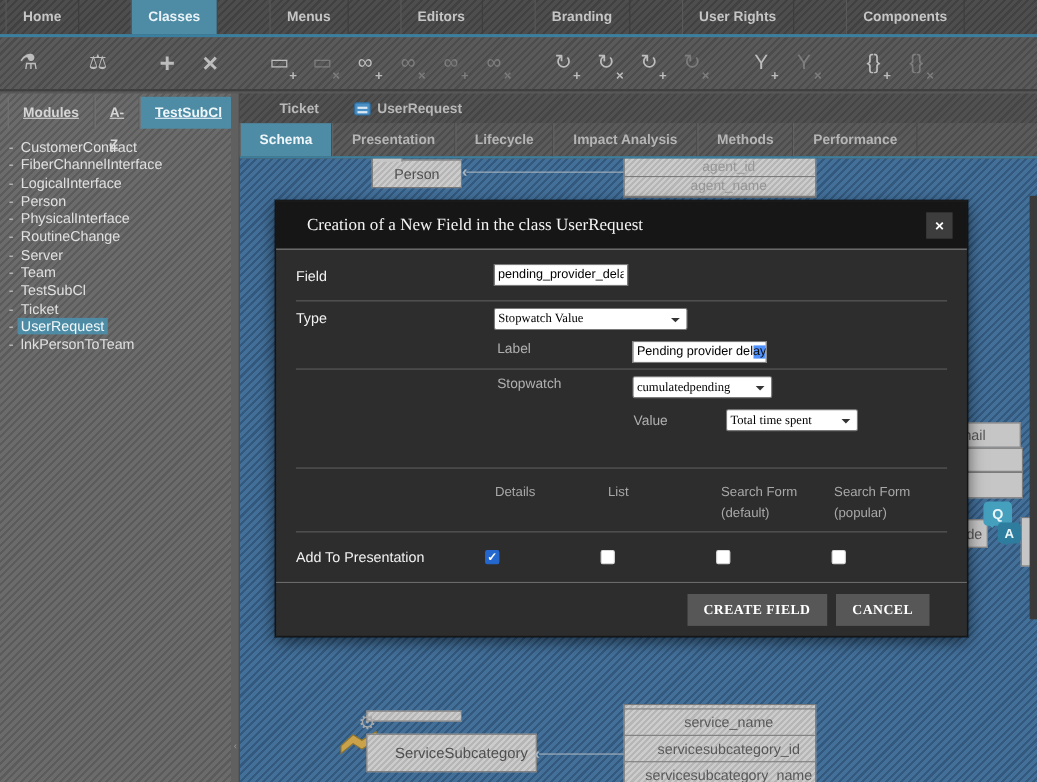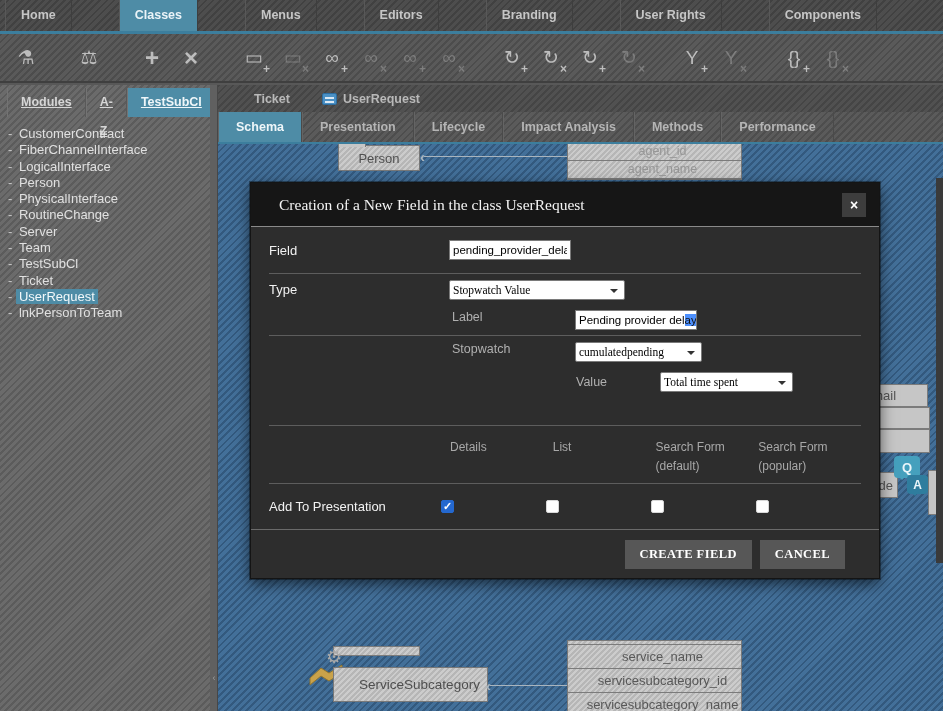--- a/index.html
+++ b/index.html
@@ -113,21 +113,21 @@
   .ind1 { width:123px; font-size:12.5px; margin-left:3px; }
   .ind1-wrap { margin-left:180px; display:flex; }
   .ind2-wrap { margin-left:307px; display:flex; align-items:center; }
   .ind2 { width:84px; font-size:12.5px; }
 
   .textinput, .textbox { width:122px; height:20px; background:#fff; border:1px solid #7a7a7a; font-family:"Liberation Sans", sans-serif; font-size:11.5px; color:#000; padding:1px 3px; white-space:nowrap; overflow:hidden; }
   .textbox { display:flex; align-items:center; }
   .textbox .sel { background:#4d90fe; color:#101010; }
   .select { height:20px; background:#fff; border:1px solid #7a7a7a; border-radius:2px; font-size:11.5px; color:#000; display:flex; align-items:center; padding:0 3px; position:relative;font-family:Liberation Serif, serif; }
   .select .chev { position:absolute; right:6px; top:8px; width:0; height:0; border:4px solid transparent; border-top-color:#333; }
-  .sel-type { width:176px; } .sel-stopwatch { width:127px; } .sel-value { width:133px; }
+  .sel-type { width:176px; } .sel-stopwatch { width:127px; } .sel-value { width:120px; }
 
   .mx-head { display:flex; padding-left:181px; height:58px; align-items:flex-start; padding-top:12px; }
   .mx-col { width:105px; font-size:12px; color:#a8a8a8; line-height:1.6; padding-right:18px; }
   .mx-row { display:flex; align-items:center; }
   .mx-row-1 { height:46px; }
   .mx-row-2 { height:58px; }
   .mx-cells { display:flex; }
   .mx-cell { width:105px; }
   .cb { width:13px; height:13px; background:#fff; border:1px solid #d8d8d8; border-radius:2px; position:relative; }
   .cb.checked { background:#2468cf; border-color:#2468cf; }

